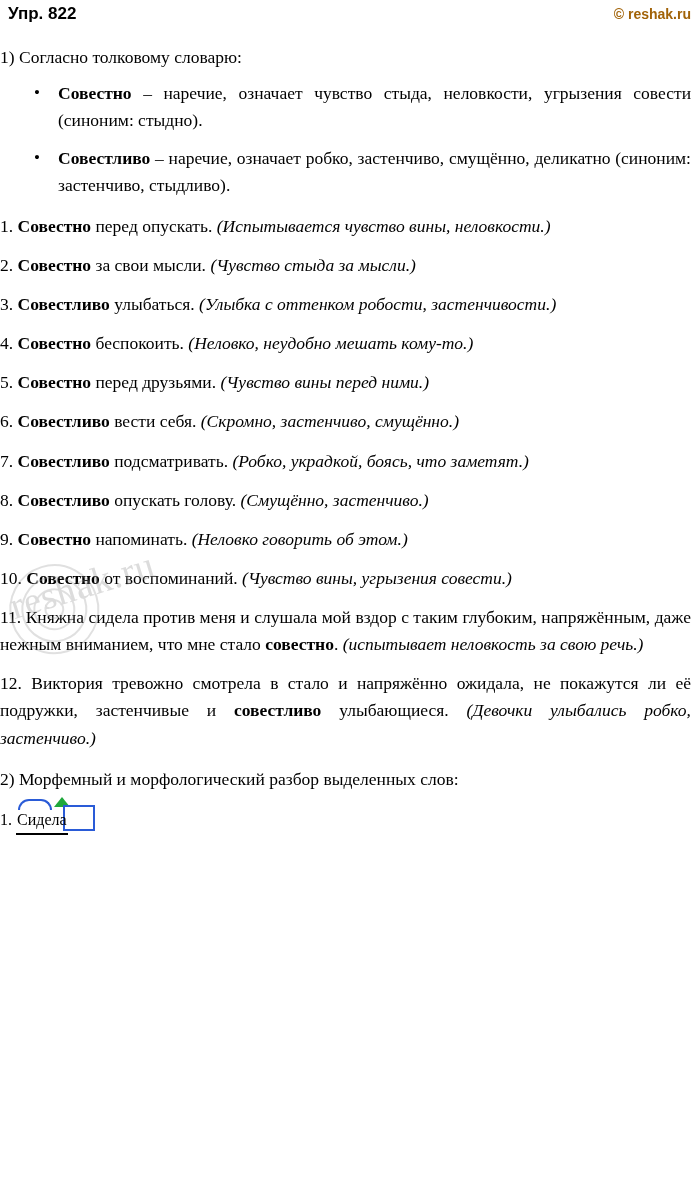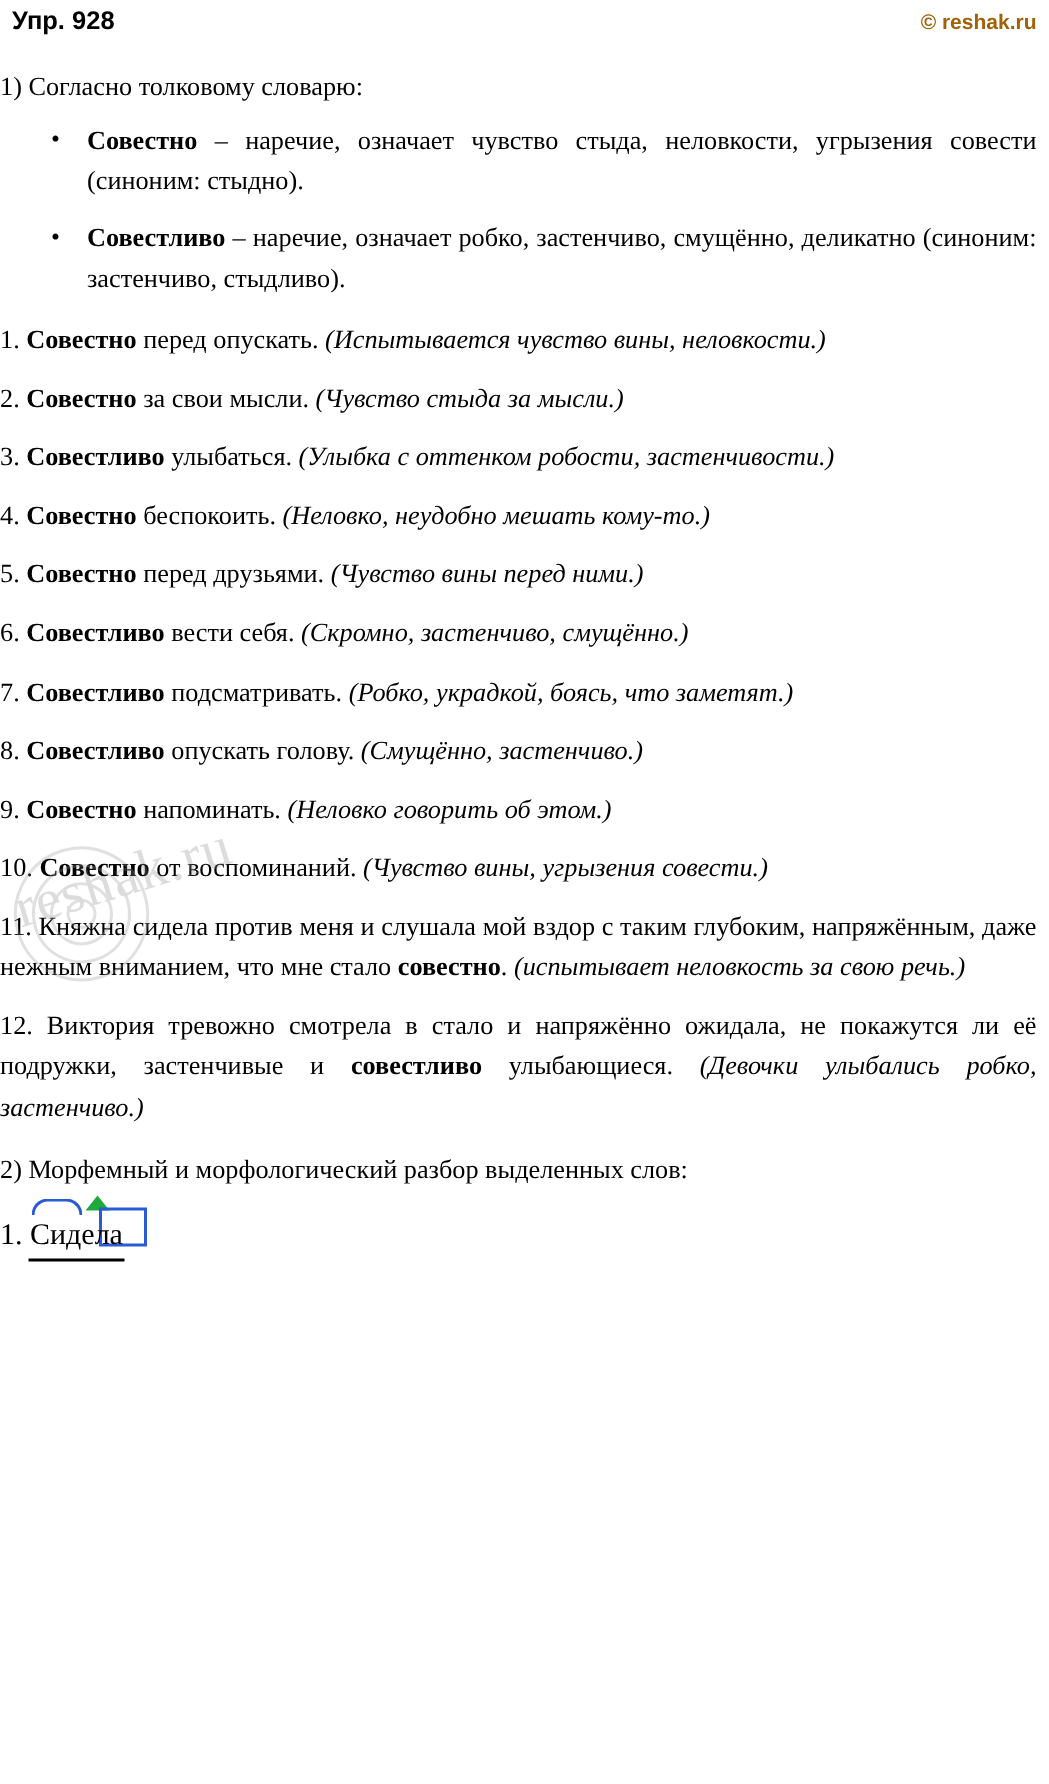--- a/index.html
+++ b/index.html
@@ -83,21 +83,21 @@
     top: 0;
     font-size: 17px;
     line-height: 1.55;
   }
   b, .b { font-weight: bold; }
   i, .i { font-style: italic; }
   .num { }
   
   .parse-block {
     margin-top: 16px;
-    font-size: 20px;
+    font-size: 16px;
     line-height: 1.5;
     position: relative;
   }
   .parse-word {
     display: inline-block;
     position: relative;
     margin-left: 4px;
     padding: 0 1px;
   }
   .parse-word .word-text {
@@ -185,21 +185,21 @@
 
   <div class="watermark">
     <div class="wm-ring wm-r1"></div>
     <div class="wm-ring wm-r2"></div>
     <div class="wm-ring wm-r3"></div>
     <div class="wm-ring wm-r4"></div>
     <div class="wm-text">reshak.ru</div>
   </div>
 
   <div class="header">
-    <span class="ex-title">Упр. 928</span>
+    <span class="ex-title">Упр. 822</span>
     <span class="watermark-top">© reshak.ru</span>
   </div>
 
   <div class="content">
 
     <p class="intro">1) Согласно толковому словарю:</p>
 
     <ul class="defs">
       <li>
         <span class="bullet">•</span><b>Совестно</b><span> – наречие, означает чувство стыда, неловкости, угрызения совести (синоним: стыдно).</span>

